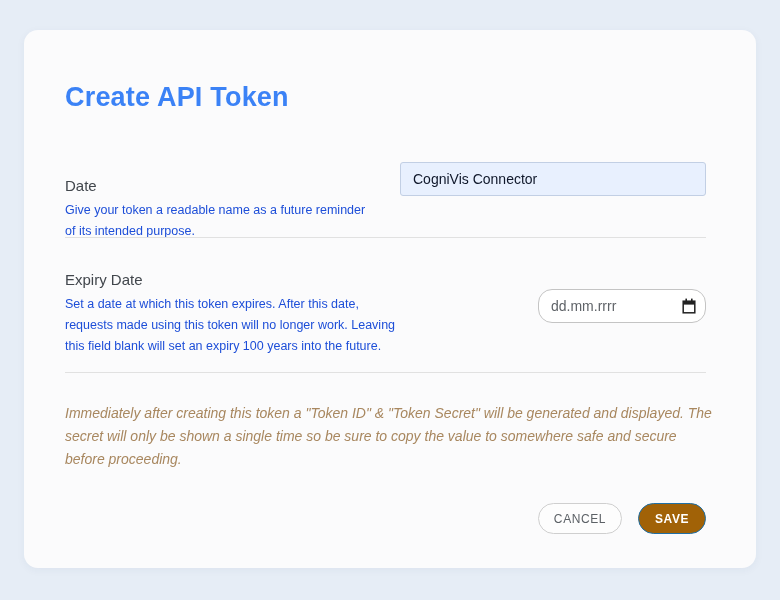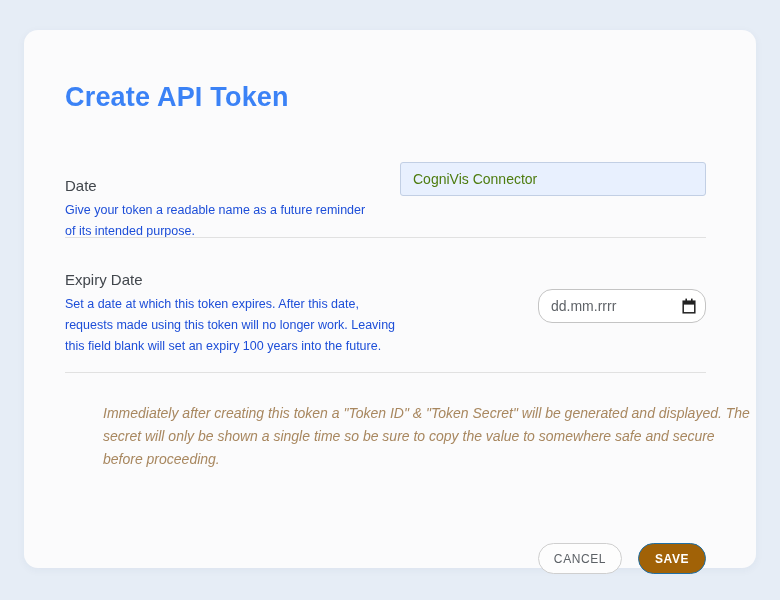--- a/index.html
+++ b/index.html
@@ -44,21 +44,21 @@
   .name-desc  { top: 170px; width: 310px; }
   .name-input {
     position: absolute;
     left: 376px; top: 132px;
     width: 306px; height: 34px;
     background: #e8f0fe;
     border: 1px solid #c2cfe4;
     border-radius: 3px;
     padding: 0 12px;
     font-size: 14px;
-    color: #4d7c0f;
+    color: #0f172a;
     font-family: "Liberation Sans", sans-serif;
     outline: none;
   }
   .divider {
     position: absolute;
     left: 41px;
     width: 641px; height: 1px;
     background: #e1e1e1;
   }
   .divider-1 { top: 207px; }
@@ -89,35 +89,33 @@
     cursor: pointer;
   }
   .note {
     position: absolute;
     left: 41px; top: 372px;
     width: 650px;
     font-size: 14px;
     font-style: italic;
     color: #a8875f;
     line-height: 23px;
-    margin-left: 38px;
   }
   .btn {
     position: absolute;
     top: 473px;
     height: 31px;
     border-radius: 16px;
     font-family: "Liberation Sans", sans-serif;
     font-size: 12px;
     letter-spacing: 0.6px;
     cursor: pointer;
     display: flex;
     align-items: center;
     justify-content: center;
-    margin-top: 40px;
   }
   .btn-cancel {
     left: 514px;
     width: 84px;
     background: #fdfdfd;
     border: 1px solid #cfcfcf;
     color: #5c6166;
     font-weight: 400;
   }
   .btn-save {

